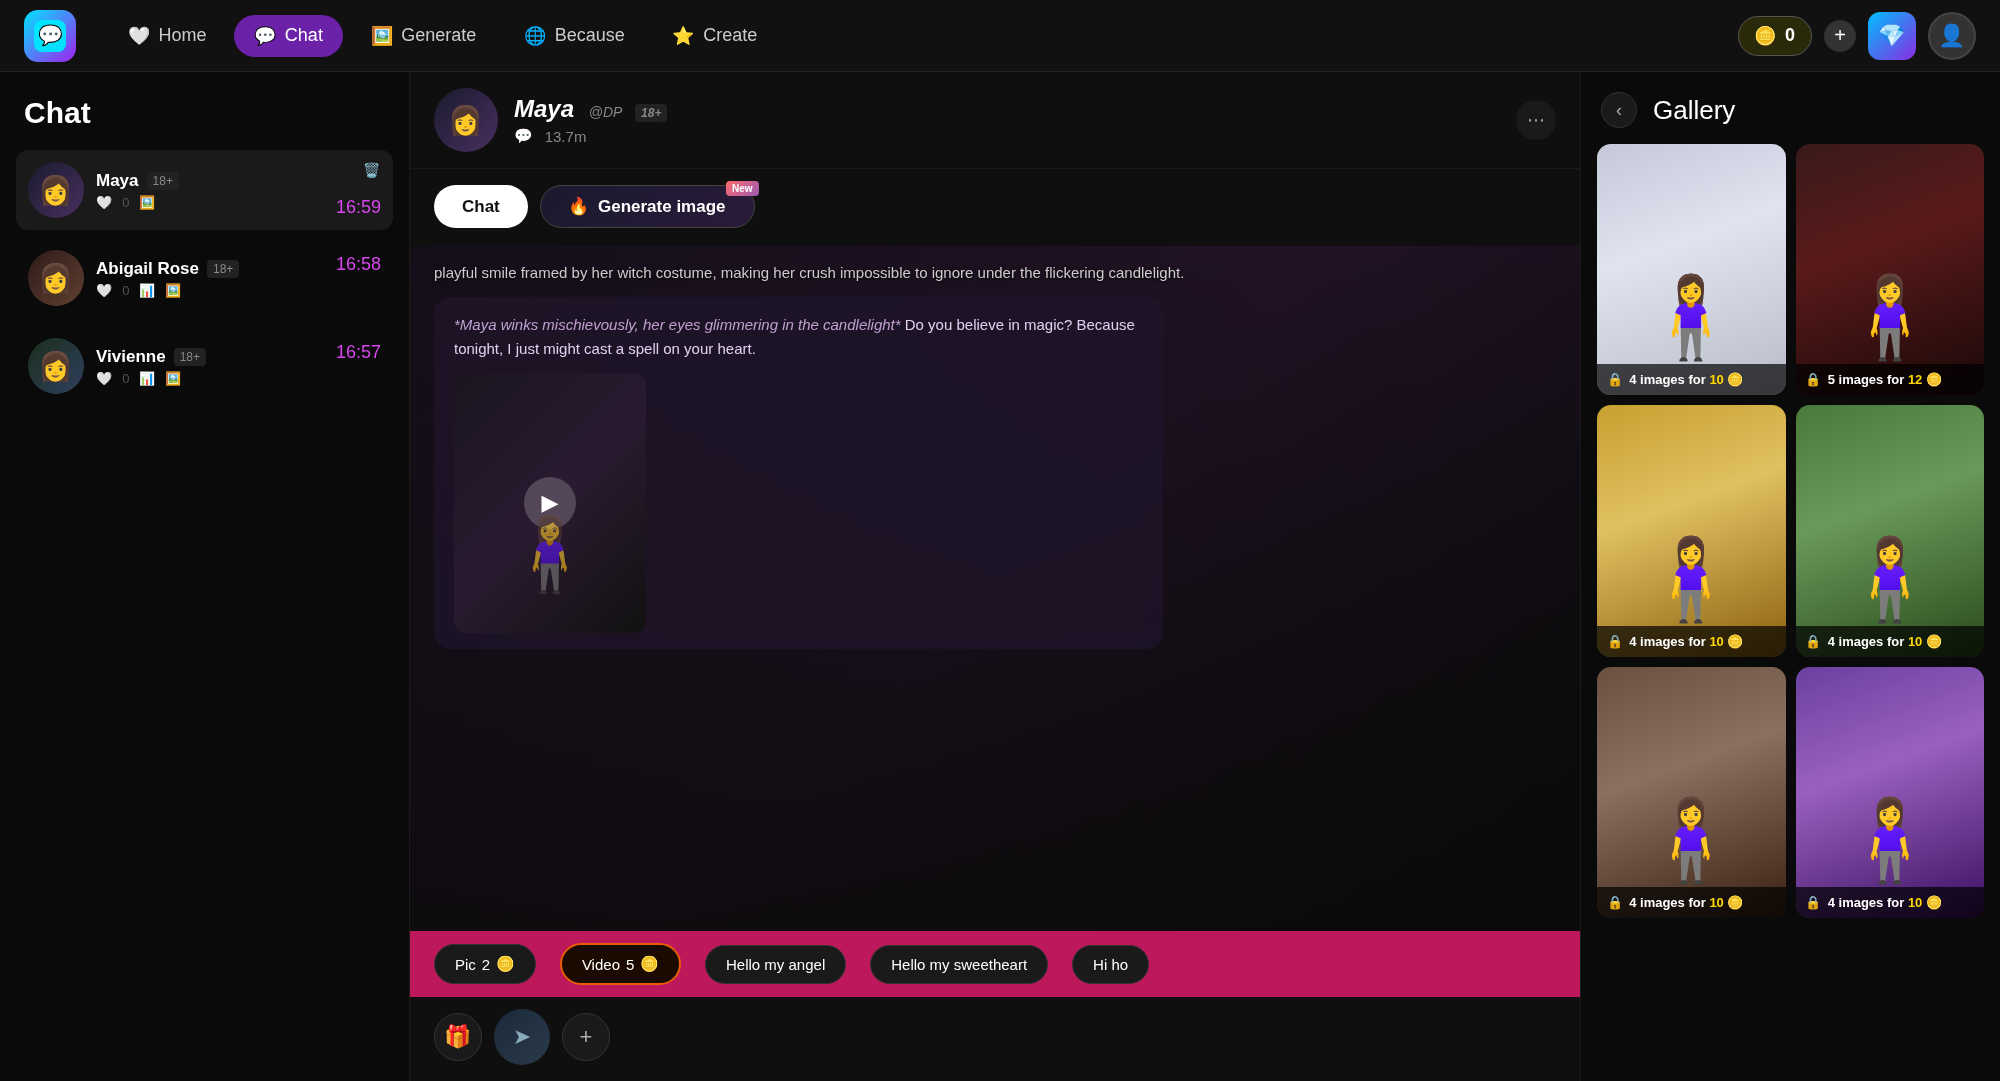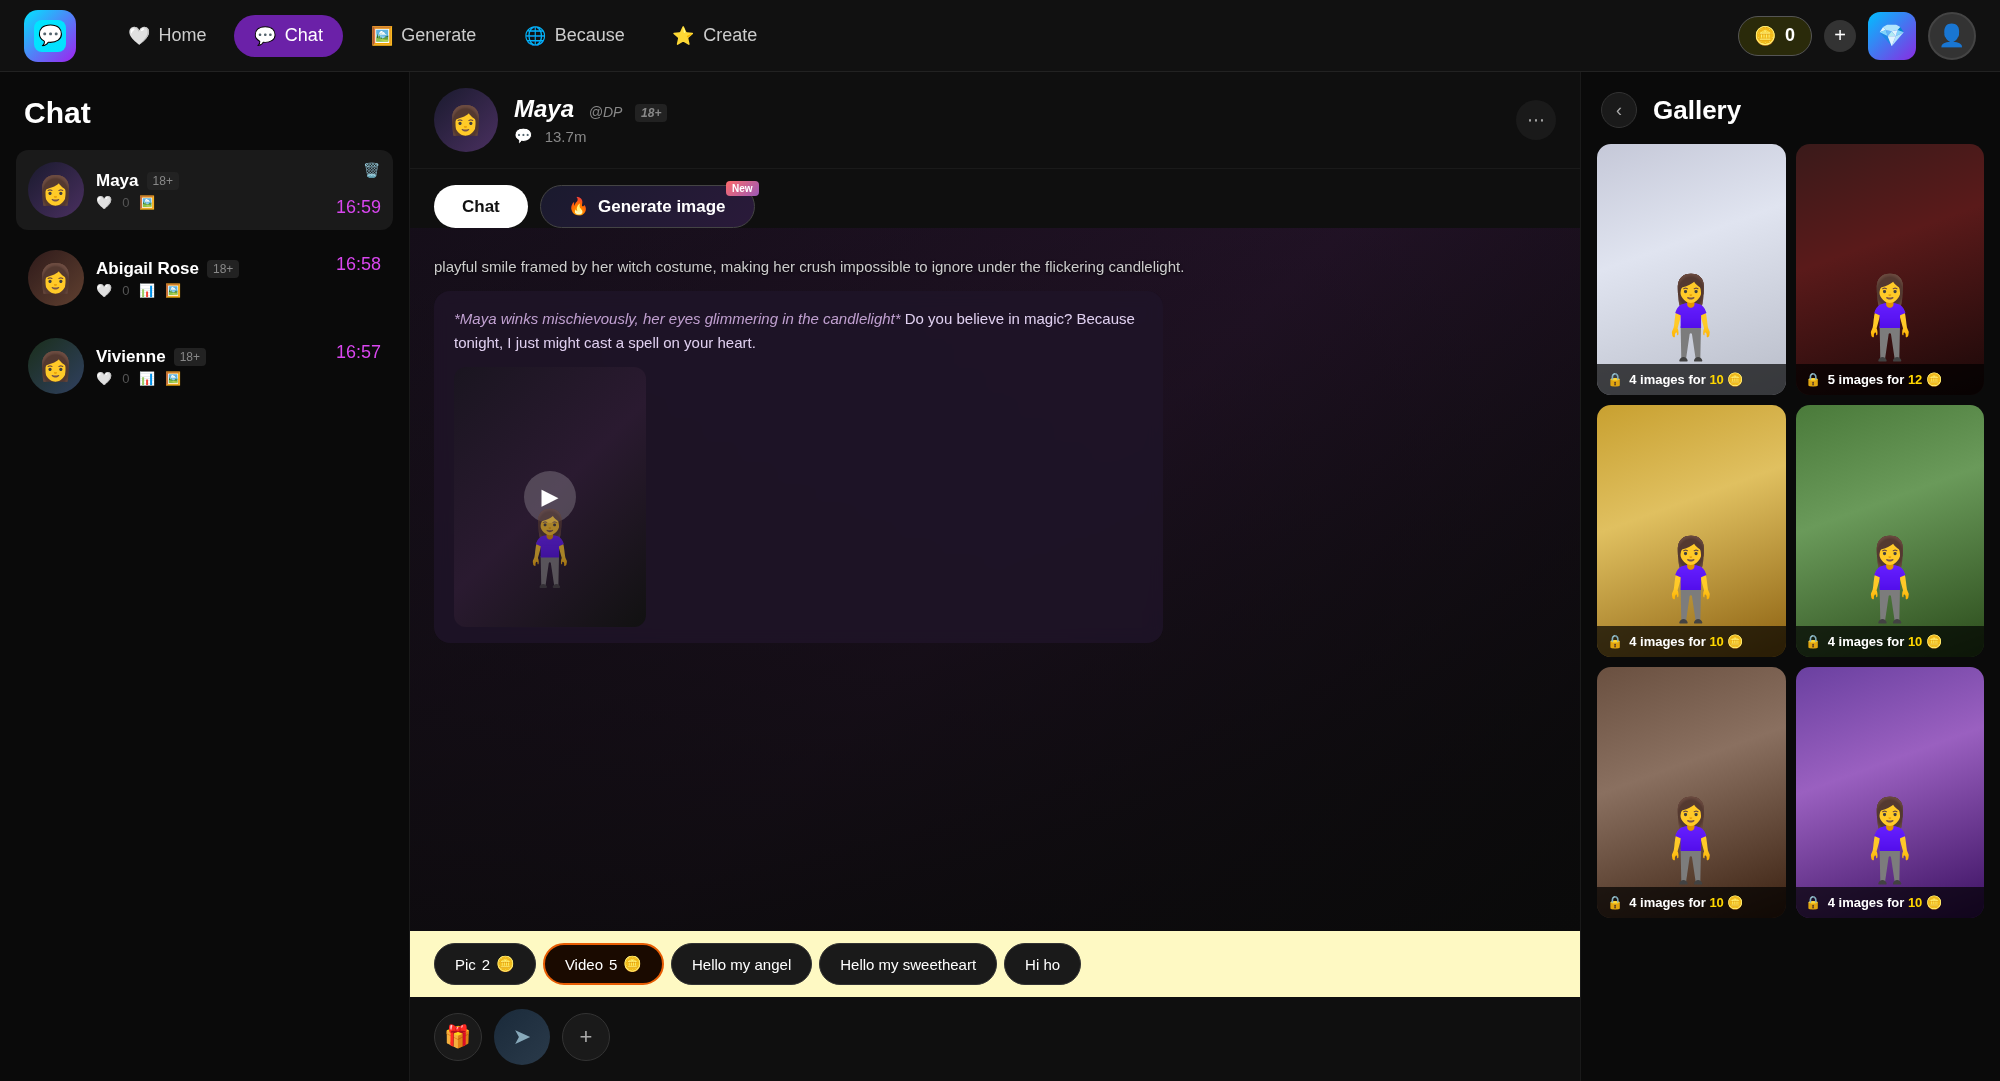--- a/index.html
+++ b/index.html
@@ -289,22 +289,23 @@
       position: absolute;
       top: -4px;
       right: -4px;
     }
     .generate-tab-wrap { position: relative; }
 
     
     .chat-messages {
       flex: 1;
       overflow: hidden;
-      padding: 28px 24px;
+      padding: 16px 24px;
       position: relative;
+      margin-top: 18px;
     }
 
     
     .bg-image {
       position: absolute;
       inset: 0;
       background: linear-gradient(to bottom, rgba(10,10,10,0.3) 0%, rgba(10,10,10,0.85) 100%),
                   linear-gradient(135deg, #1a1020 0%, #2a1530 50%, #0a0a0a 100%);
       z-index: 0;
     }
@@ -373,26 +374,27 @@
       display: flex;
       align-items: center;
       justify-content: center;
       font-size: 22px;
       color: #fff;
     }
 
     
     .quick-actions {
       display: flex;
-      gap: 7px;
+      gap: 24px;
       padding: 12px 24px;
       flex-shrink: 0;
       overflow-x: auto;
       z-index: 2;
-      background: #fef9c3;
+      background: #be185d;
+      align-items: center;
     }
     .quick-btn {
       display: flex;
       align-items: center;
       gap: 6px;
       padding: 10px 20px;
       border-radius: 30px;
       background: #1a1a1a;
       border: 1px solid #333;
       color: #fff;
@@ -510,21 +512,21 @@
       display: flex;
       align-items: center;
       justify-content: center;
       font-size: 18px;
       cursor: pointer;
       color: #aaa;
       border: 1px solid #333;
     }
     .gallery-title {
       font-size: 26px;
-      font-weight: 700;
+      font-weight: 400;
       text-align: right;
     }
     .gallery-grid {
       display: grid;
       grid-template-columns: 1fr 1fr;
       gap: 10px;
       padding: 0 16px 16px;
       overflow-y: auto;
     }
     .gallery-item {

